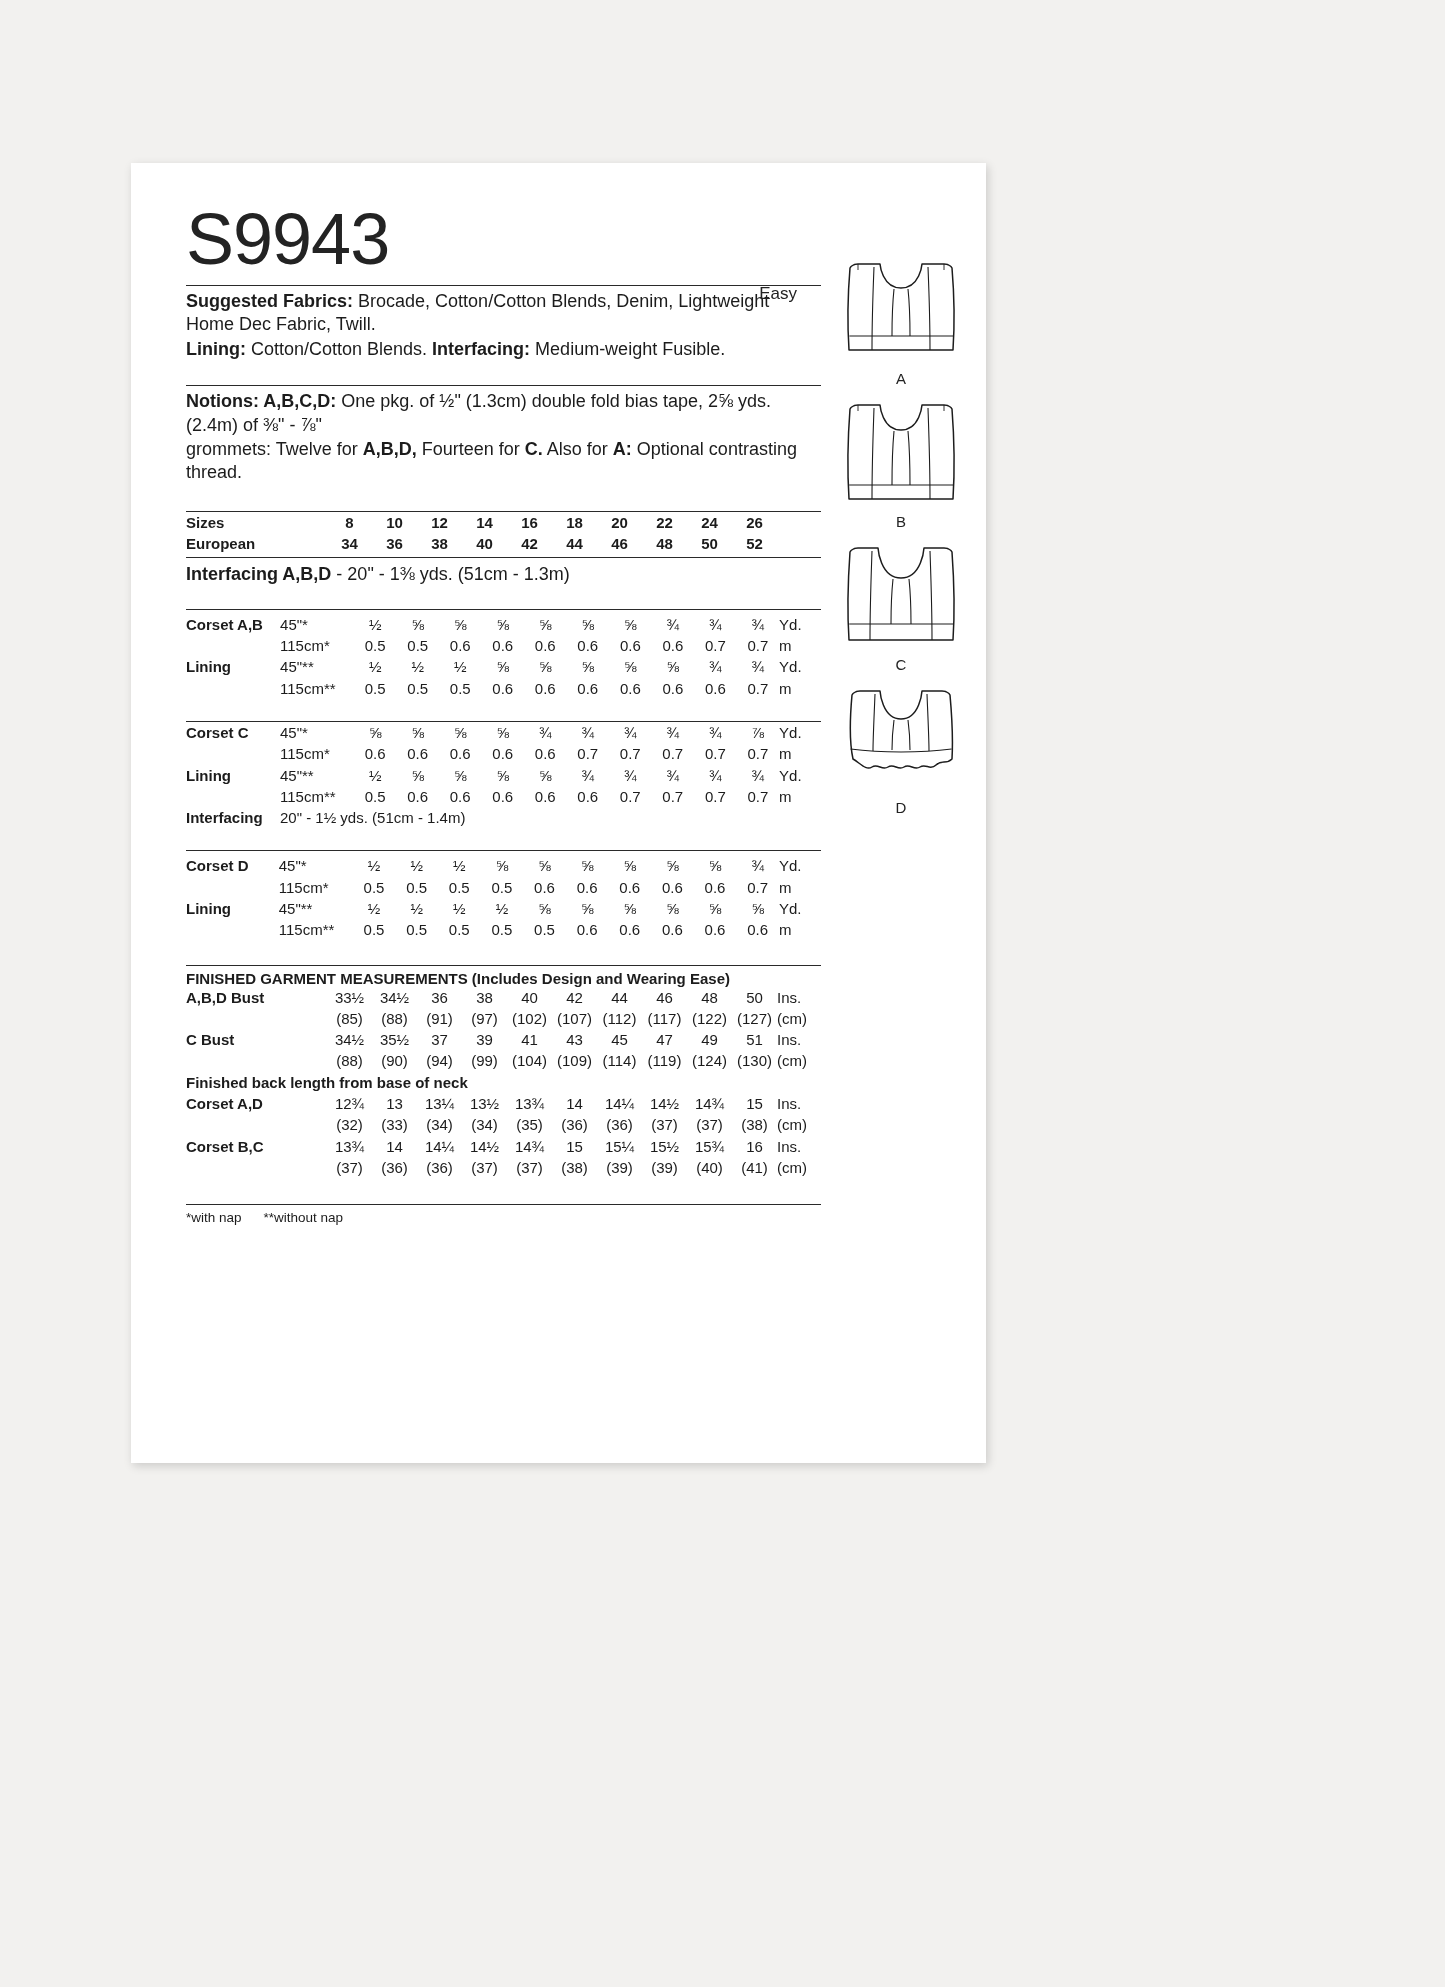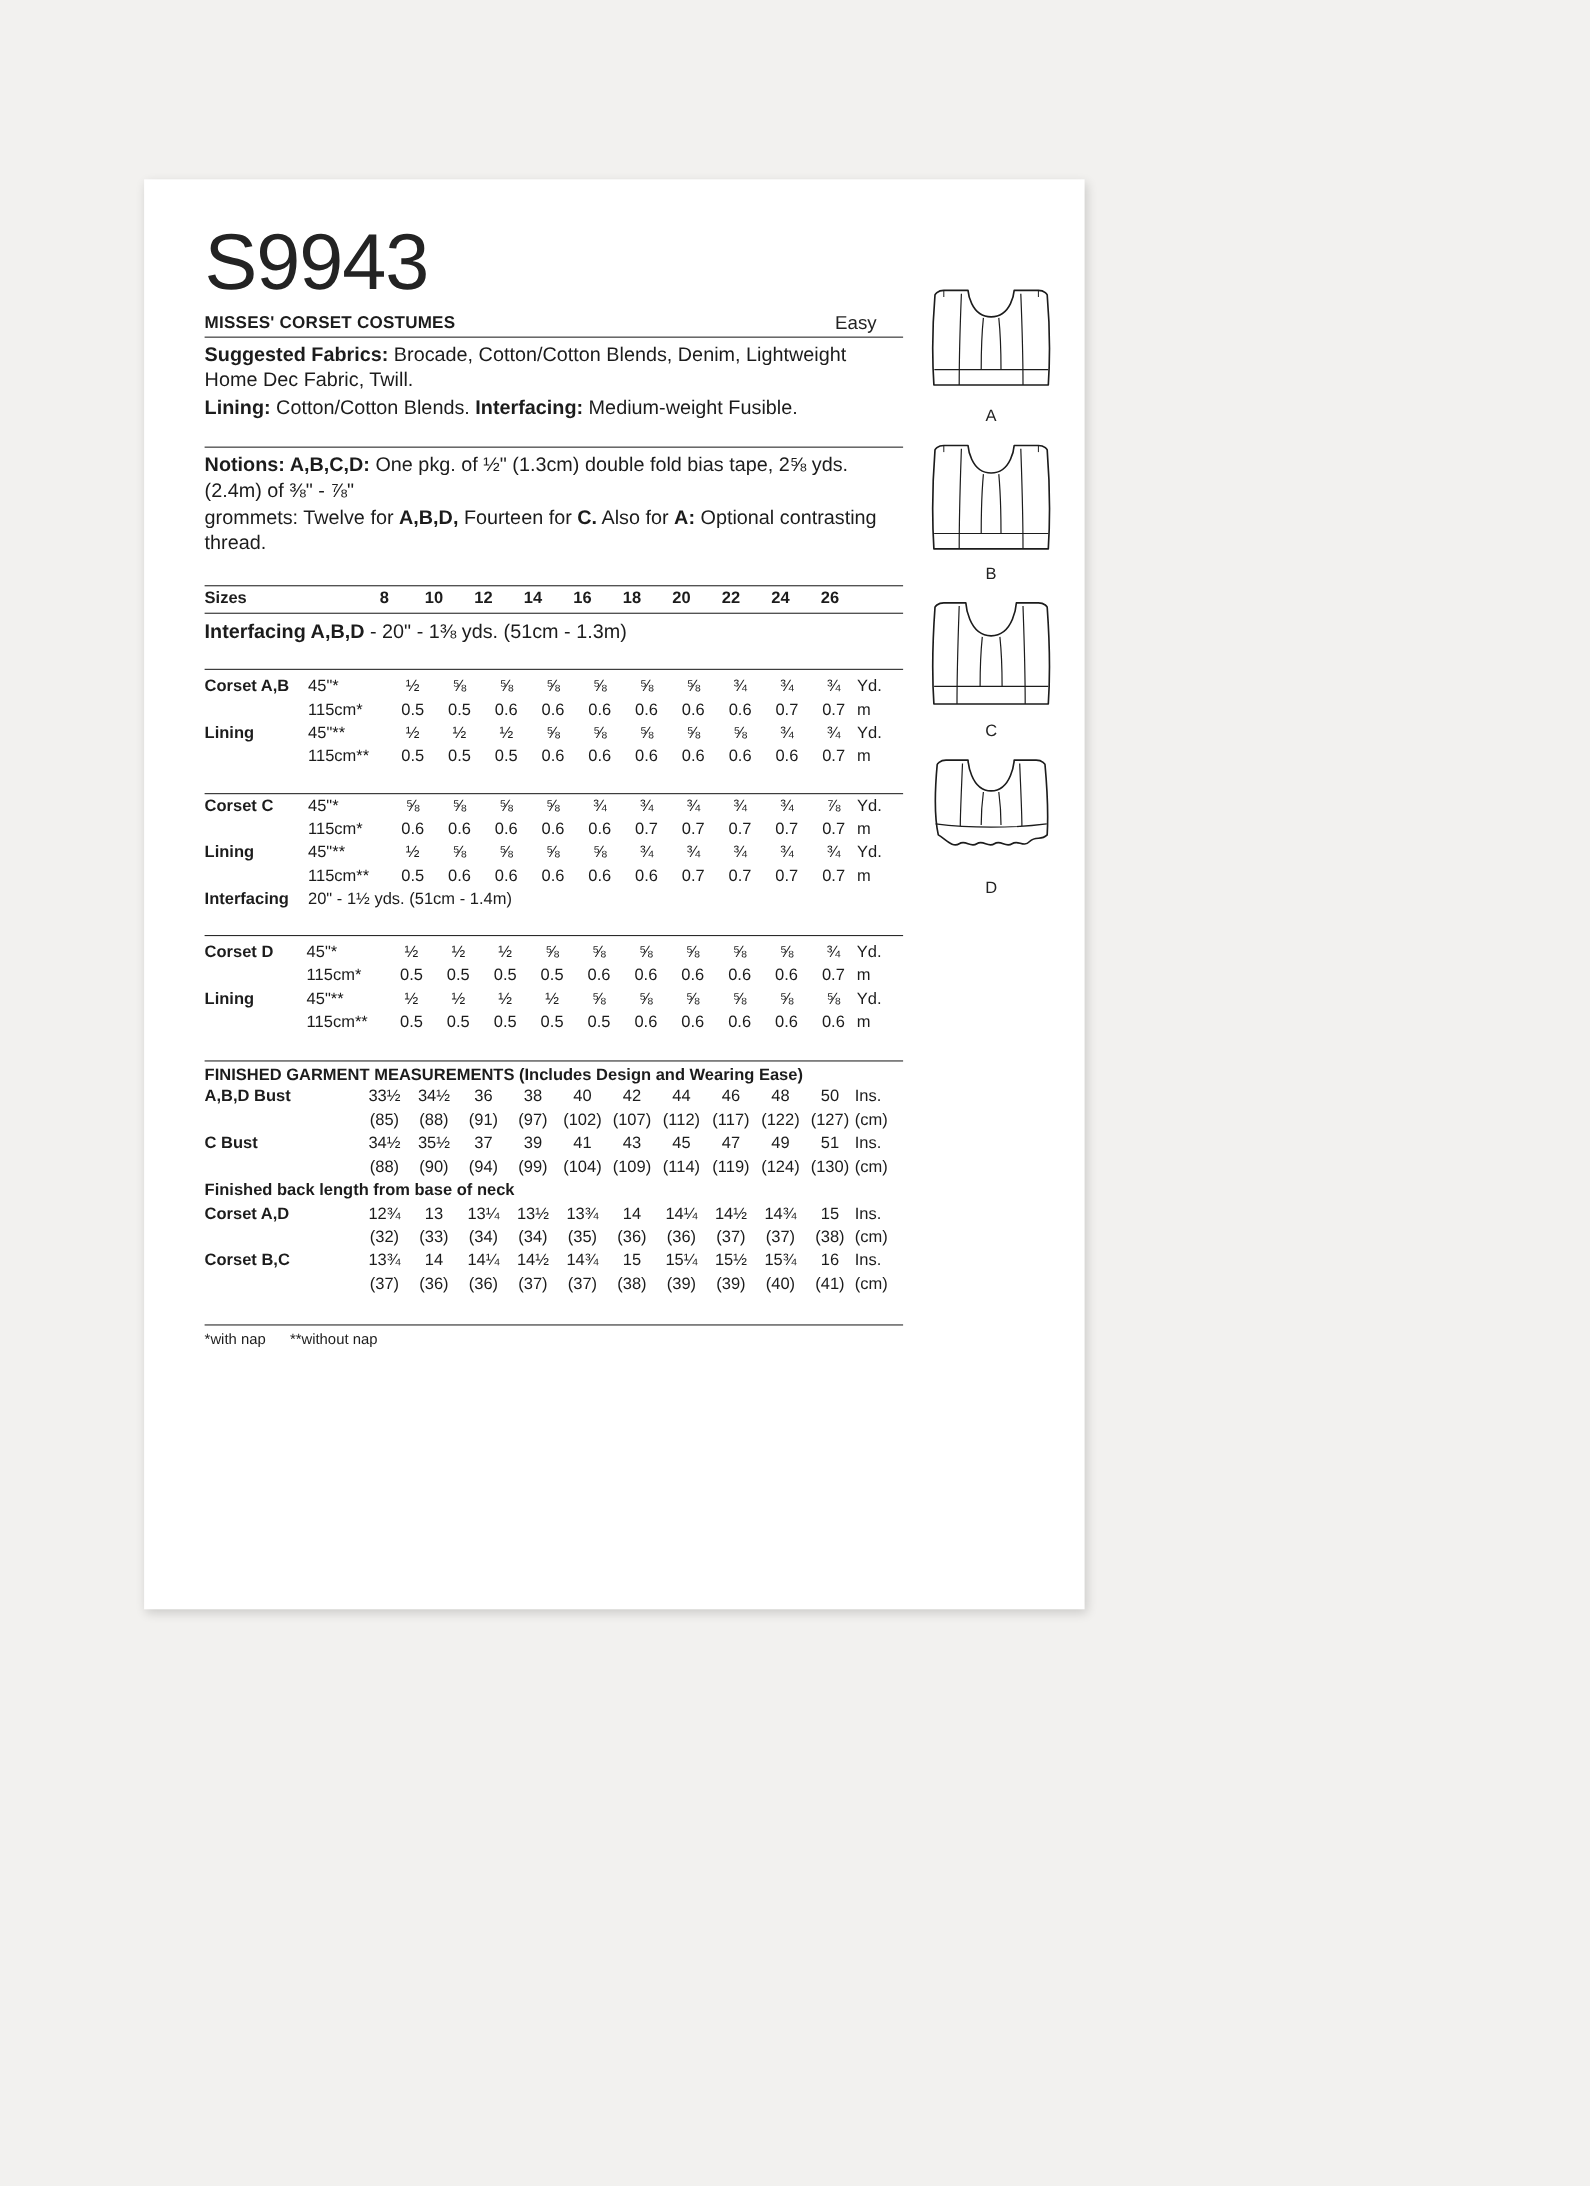--- a/index.html
+++ b/index.html
@@ -147,21 +147,20 @@
       <div class="figlabel">D</div>
     </div>
 
   </div>
 
   <div id="left">
 
     <div id="patnum" class="cond">S9943</div>
     <div id="easy" class="cond">Easy</div>
 
-    <div id="garmtitle" class="cond">MISSES' CORSET COSTUMES</div>
     <div class="rule-med"></div>
 
     <div class="para cond"><span class="b">Suggested Fabrics:</span><span> Brocade, Cotton/Cotton Blends, Denim, Lightweight Home Dec Fabric, Twill.</span></div>
     <div class="para cond" style="padding-top:1px"><span class="b">Lining:</span><span> Cotton/Cotton Blends. </span><span class="b">Interfacing:</span><span> Medium-weight Fusible.</span></div>
 
     <div style="height:24px"></div>
     <div class="rule-med"></div>
 
     <div class="para cond"><span class="b">Notions: A,B,C,D:</span><span> One pkg. of ½" (1.3cm) double fold bias tape, 2⅝ yds. (2.4m) of ⅜" - ⅞"</span></div>
     <div class="para cond" style="padding-top:1px"><span>grommets: Twelve for </span><span class="b">A,B,D,</span><span> Fourteen for </span><span class="b">C.</span><span> Also for </span><span class="b">A:</span><span> Optional contrasting thread.</span></div>
@@ -176,20 +175,34 @@
         <td class="num hdrnum">8</td>
         <td class="num hdrnum">10</td>
         <td class="num hdrnum">12</td>
         <td class="num hdrnum">14</td>
         <td class="num hdrnum">16</td>
         <td class="num hdrnum">18</td>
         <td class="num hdrnum">20</td>
         <td class="num hdrnum">22</td>
         <td class="num hdrnum">24</td>
         <td class="num hdrnum">26</td>
+        <td class="unit"></td>
+      </tr>
+      <tr>
+        <td class="lbl" colspan="2">European</td>
+        <td class="num hdrnum">34</td>
+        <td class="num hdrnum">36</td>
+        <td class="num hdrnum">38</td>
+        <td class="num hdrnum">40</td>
+        <td class="num hdrnum">42</td>
+        <td class="num hdrnum">44</td>
+        <td class="num hdrnum">46</td>
+        <td class="num hdrnum">48</td>
+        <td class="num hdrnum">50</td>
+        <td class="num hdrnum">52</td>
         <td class="unit"></td>
       </tr>
     </tbody>
       </table>
     <div class="rule-med" style="margin-top:3px"></div>
 
     <div class="para cond" style="padding-top:5px"><span class="b">Interfacing A,B,D</span><span> - 20" - 1⅜ yds. (51cm - 1.3m)</span></div>
 
     <div style="height:22px"></div>
 

